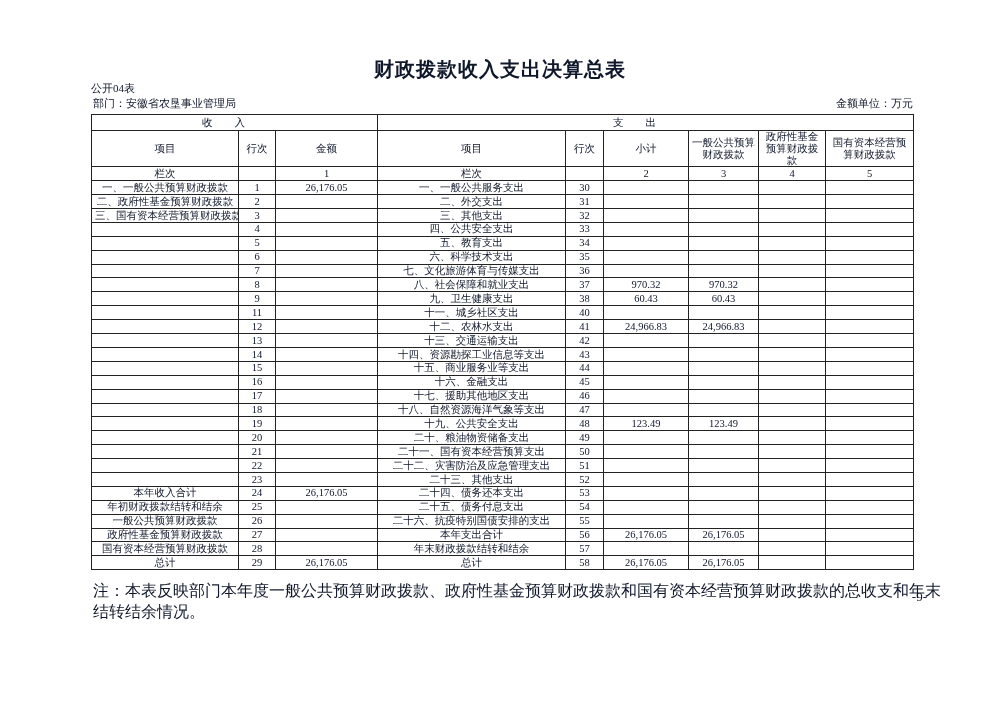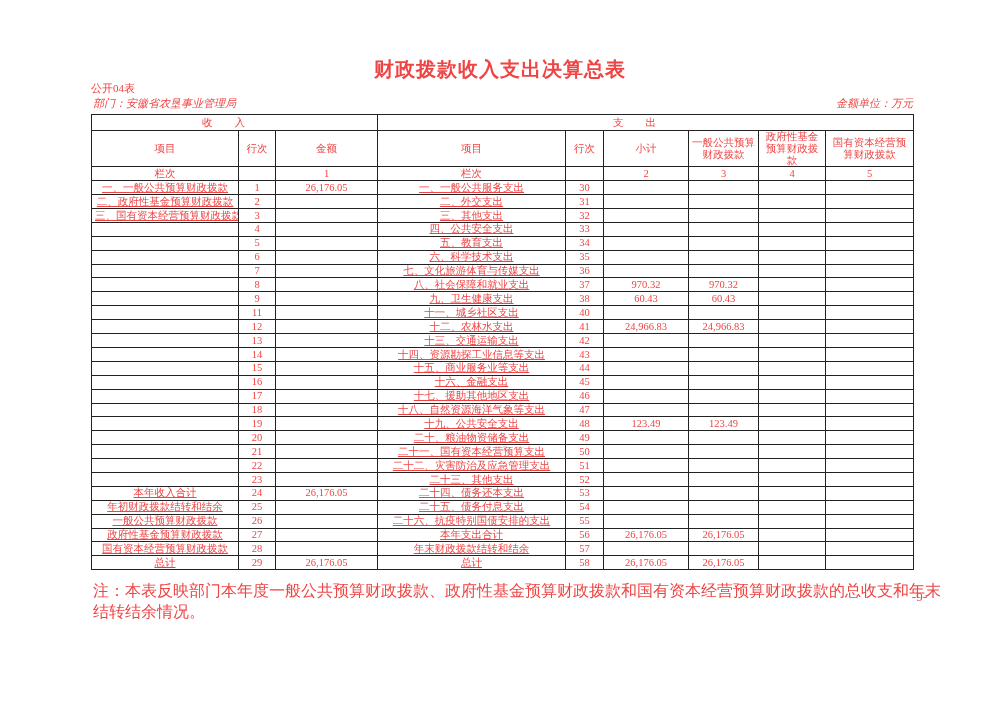--- a/index.html
+++ b/index.html
@@ -3,21 +3,21 @@
 <meta charset="utf-8">
 <style>
   * { box-sizing: border-box; margin: 0; padding: 0; }
   html, body { background: #ffffff; }
   .page {
     position: relative;
     width: 1000px;
     height: 707px;
     background: #ffffff;
     font-family: "Liberation Serif", "DejaVu Serif", serif;
-    color: #ef4444;
+    color: #0f172a;
     overflow: hidden;
   }
   .title {
     position: absolute;
     top: 56px; left: 0;
     width: 100%;
     text-align: center;
     font-size: 20px;
     font-weight: bold;
     font-family: "Liberation Sans", "DejaVu Sans", sans-serif;
@@ -27,21 +27,20 @@
     position: absolute;
     top: 81px; left: 91px;
     width: 822px;
     font-size: 11px;
   }
   .meta-line {
     position: absolute;
     top: 96px; left: 91px;
     width: 822px;
     font-size: 11px;
-    font-style: italic;
   }
   .meta-line .dept { float: left; padding-left: 2px; }
   .meta-line .unit { float: right; }
 
   table.main {
     position: absolute;
     top: 114px; left: 91px;
     width: 822px;
     border-collapse: collapse;
     table-layout: fixed;
@@ -59,21 +58,21 @@
   tr.group-row { height: 16px; }
   tr.colhead-row { height: 30px; }
   tr.lanci-row { height: 14px; }
   tbody tr { height: 13.9px; }
   .group-hd {
     text-align: center;
     letter-spacing: 22px;
     padding-left: 22px;
     font-size: 11px;
   }
-  td.c-item { text-align: left; white-space: nowrap; padding-left: 4px; text-decoration: underline; }
+  td.c-item { text-align: left; white-space: nowrap; padding-left: 4px; }
   td.c-mid  { text-align: center; white-space: nowrap; }
   td.c-num  { text-align: right; white-space: nowrap; padding-right: 4px; }
   td.total  { text-align: center; font-weight: bold; padding-left: 3px; margin-top: 40px; }
   td.indent { padding-left: 17px; }
   .note {
     position: absolute;
     top: 581px; left: 93px;
     width: 860px;
     font-size: 16px;
   }

